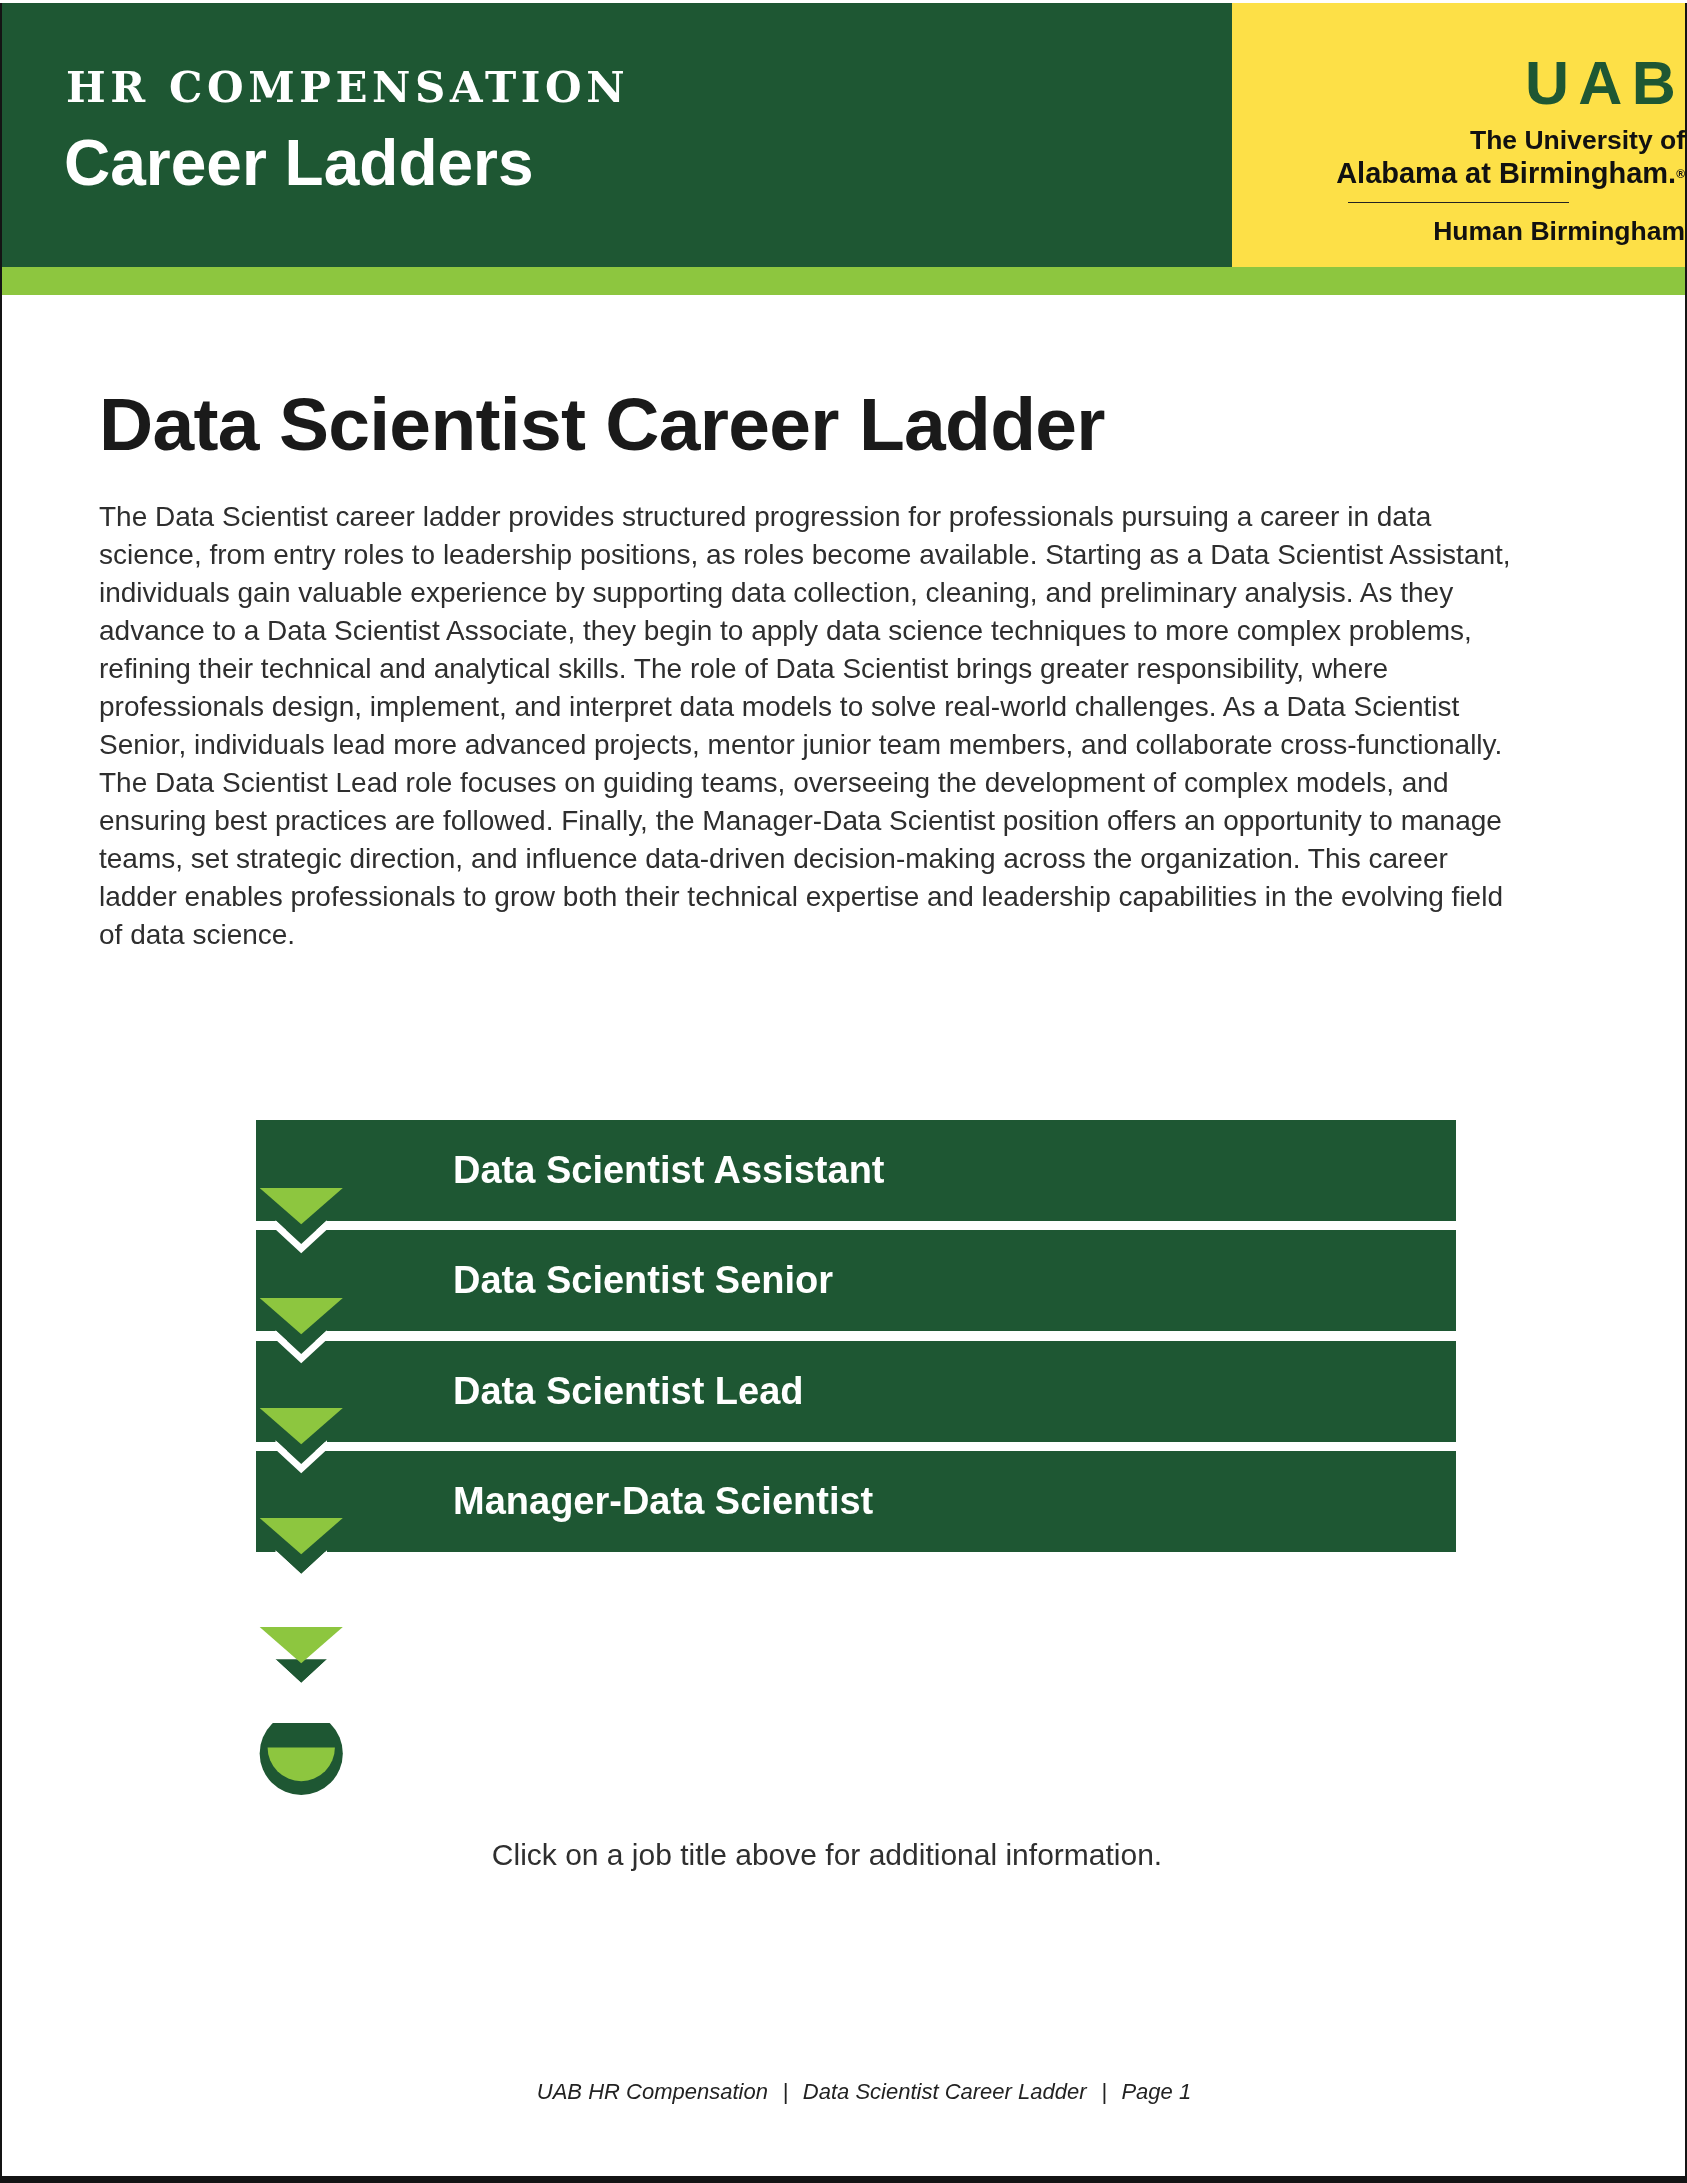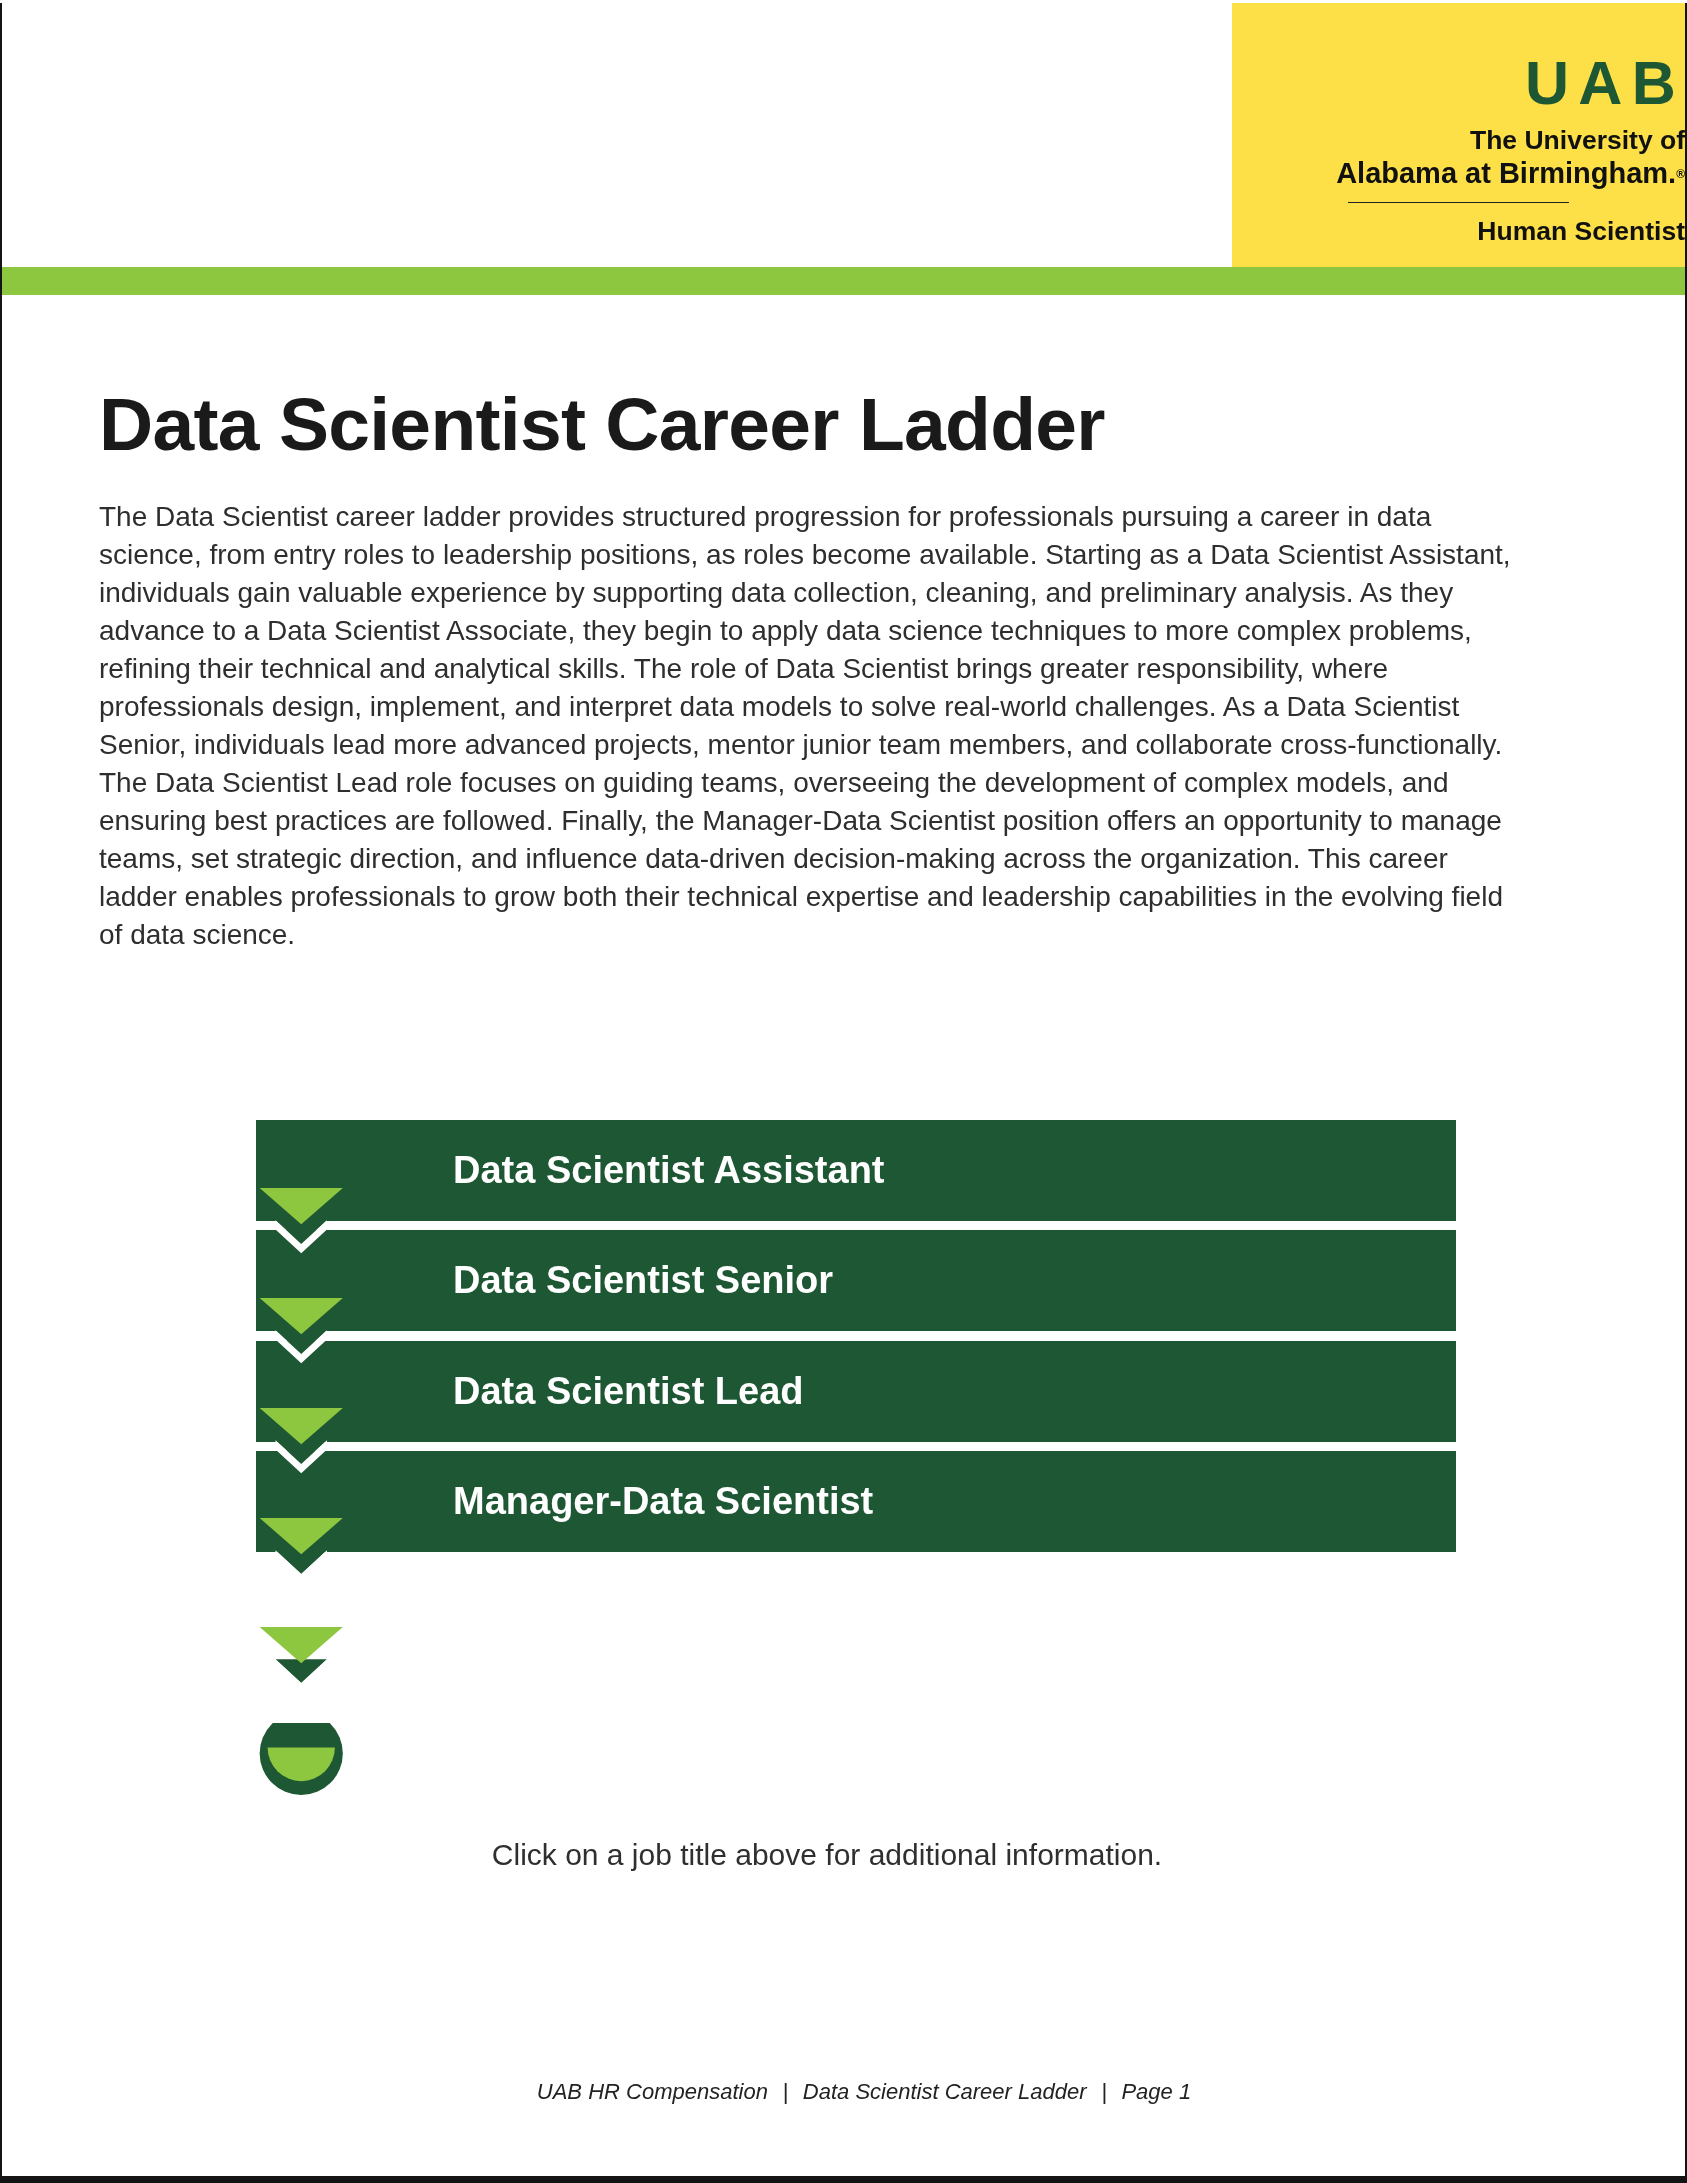--- a/index.html
+++ b/index.html
@@ -88,27 +88,31 @@
 </style>
 </head>
 <body>
 
 <div class="page">
 
   <div class="edge edge-left"></div>
   <div class="edge edge-right"></div>
   <div class="edge edge-bottom"></div>
 
+  <div class="header-band">
+    <div class="eyebrow">HR COMPENSATION</div>
+    <div class="band-title">Career Ladders</div>
+  </div>
 
   <div class="logo-box">
     <div class="uab-wordmark">UAB</div>
     <div class="uni-line1">The University of</div>
     <div class="uni-line2"><span>Alabama at Birmingham.</span><span class="reg-mark">®</span></div>
     <div class="logo-divider"></div>
-    <div class="division">Human Scientist</div>
+    <div class="division">Human Birmingham</div>
   </div>
 
   <div class="stripe"></div>
 
   <h1 class="doc-heading">Data Scientist Career Ladder</h1>
 
   <p class="intro">The Data Scientist career ladder provides structured progression for professionals pursuing a career in data science, from entry roles to leadership positions, as roles become available. Starting as a Data Scientist Assistant, individuals gain valuable experience by supporting data collection, cleaning, and preliminary analysis. As they advance to a Data Scientist Associate, they begin to apply data science techniques to more complex problems, refining their technical and analytical skills. The role of Data Scientist brings greater responsibility, where professionals design, implement, and interpret data models to solve real-world challenges. As a Data Scientist Senior, individuals lead more advanced projects, mentor junior team members, and collaborate cross-functionally. The Data Scientist Lead role focuses on guiding teams, overseeing the development of complex models, and ensuring best practices are followed. Finally, the Manager-Data Scientist position offers an opportunity to manage teams, set strategic direction, and influence data-driven decision-making across the organization. This career ladder enables professionals to grow both their technical expertise and leadership capabilities in the evolving field of data science.</p>
 
   <div class="ladder">
       <div class="bar">

